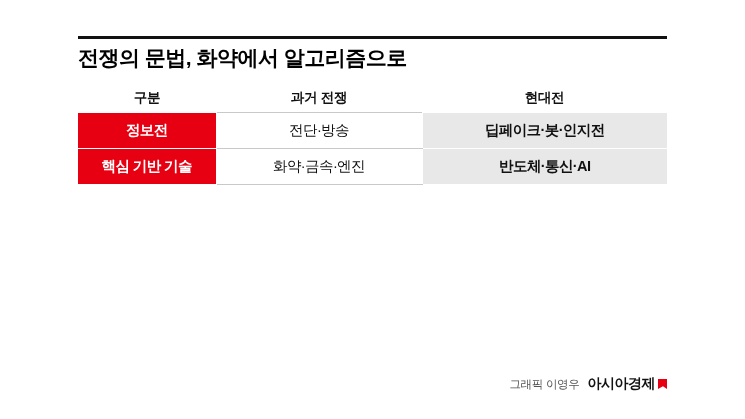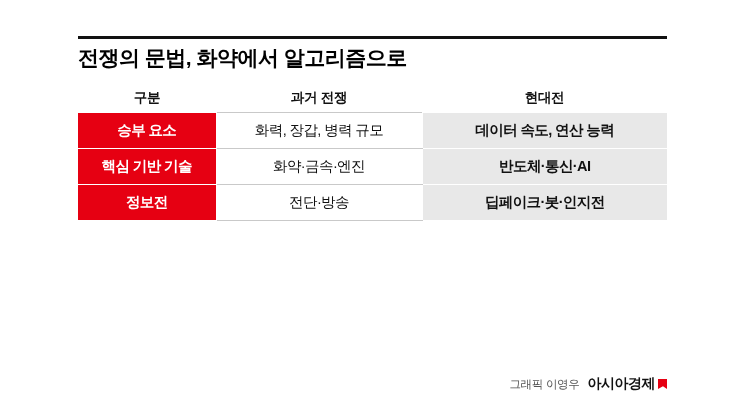--- a/index.html
+++ b/index.html
@@ -136,33 +136,28 @@
     </colgroup>
     <thead>
       <tr>
         <th>구분</th>
         <th>과거 전쟁</th>
         <th>현대전</th>
       </tr>
     </thead>
     <tbody>
       <tr>
-        <td class="cat">승부 요소</td>
-        <td class="past">화력, 장갑, 병력 규모</td>
-        <td class="modern">데이터 속도, 연산 능력</td>
+        <td class="cat">정보전</td>
+        <td class="past">전단·방송</td>
+        <td class="modern">딥페이크·봇·인지전</td>
       </tr>
       <tr>
         <td class="cat">핵심 기반 기술</td>
         <td class="past">화약·금속·엔진</td>
         <td class="modern">반도체·통신·AI</td>
-      </tr>
-      <tr>
-        <td class="cat">정보전</td>
-        <td class="past">전단·방송</td>
-        <td class="modern">딥페이크·봇·인지전</td>
       </tr>
     </tbody>
   </table>
 
   <div class="credit">
     <span>그래픽 이영우</span><span class="brand">아시아경제</span><span class="mark"></span>
   </div>
 
 </div>
 

